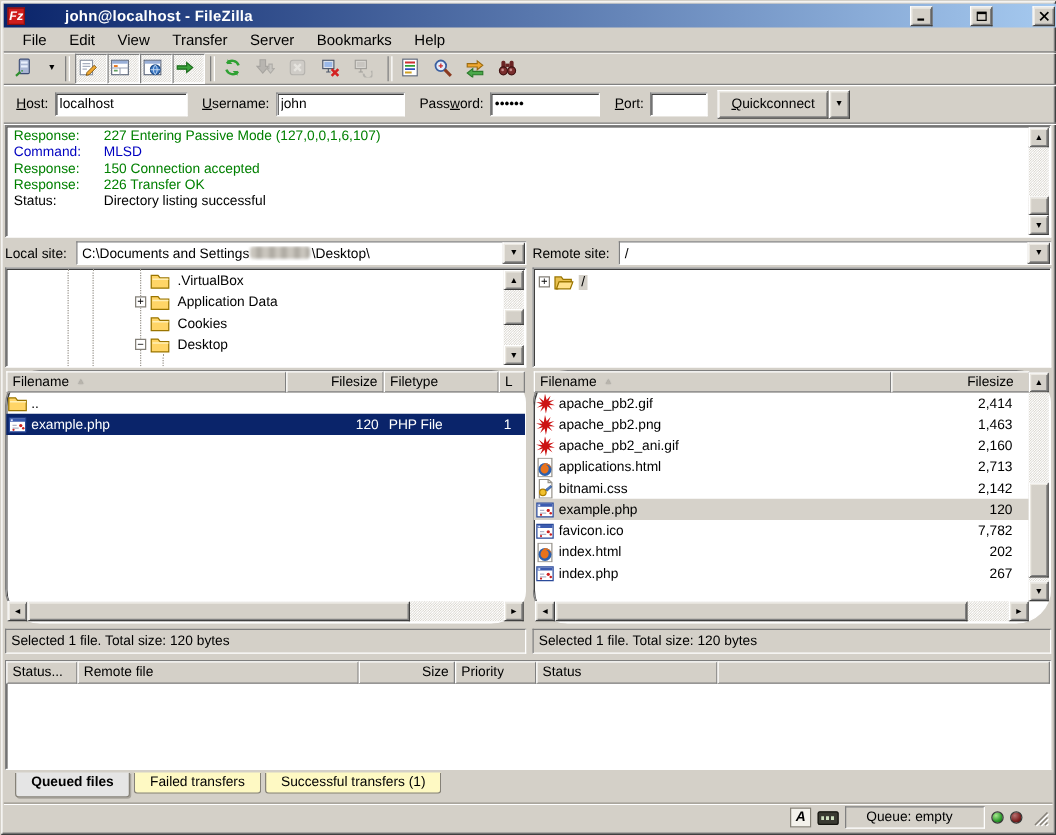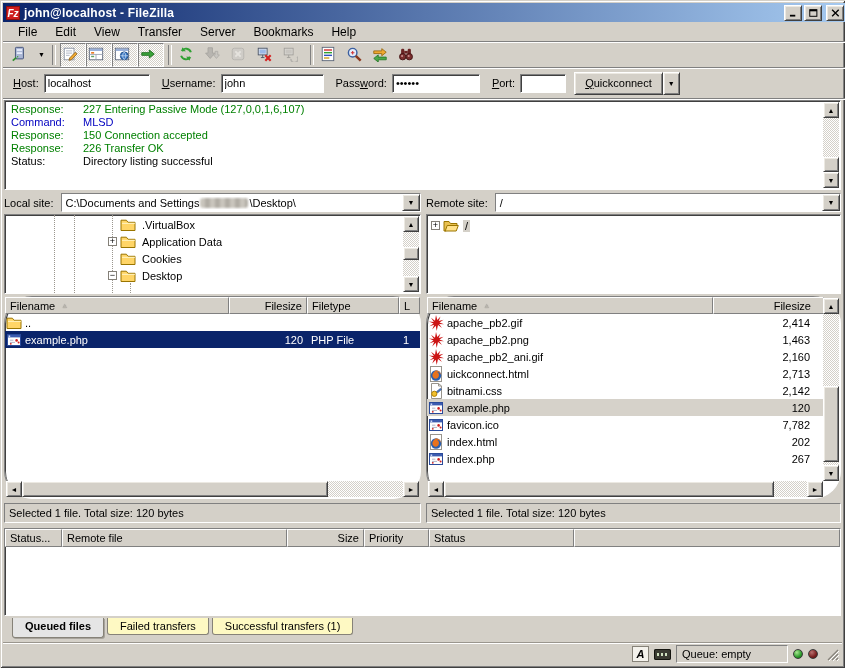--- a/index.html
+++ b/index.html
@@ -13,21 +13,21 @@
   .hdrface{background:#d4d0c8;border:1px solid;border-color:#fff #808080 #808080 #fff;}
   .sunkw{background:#fff;border:1px solid;border-color:#808080 #fff #fff #808080;
     box-shadow:inset 1px 1px 0 #404040;}
   .sunkflat{background:#d4d0c8;border:1px solid;border-color:#808080 #fff #fff #808080;}
   .dither{background-color:#fff;
     background-image:linear-gradient(45deg,#d4d0c8 25%,transparent 25%,transparent 75%,#d4d0c8 75%),
     linear-gradient(45deg,#d4d0c8 25%,transparent 25%,transparent 75%,#d4d0c8 75%);
     background-size:2px 2px;background-position:0 0,1px 1px;}
   
   #titlebar{left:3px;top:3px;width:839px;height:19px;display:flex;align-items:center;
-    background:linear-gradient(90deg,#0a246a,#a6caf0);padding:0 2px;}
+    background:linear-gradient(90deg,#0a246a,#a6caf0);padding:0 2px;gap:28px;}
   #app-icon{width:14px;height:14px;margin:0 4px 0 1px;background:#cf1d1d;color:#fff;
     font-weight:bold;font-style:italic;font-size:10px;line-height:14px;text-align:center;
     border:1px solid #8a0f0f;box-sizing:border-box;}
   #title-text{flex:1;color:#fff;font-weight:bold;font-size:12px;letter-spacing:.2px;}
   .winbtn{width:16px;height:14px;margin-left:2px;display:flex;align-items:center;justify-content:center;}
   .winbtn svg{width:9px;height:8px;}
   #btn-close{margin-left:4px;}
   
   #menubar{left:3px;top:22px;width:839px;height:19px;display:flex;align-items:center;
     padding-left:6px;font-size:12px;border-bottom:1px solid #808080;box-shadow:0 1px 0 #fff;}
@@ -115,21 +115,21 @@
   #statusbar{left:3px;top:642px;width:839px;height:23px;box-sizing:border-box;
     border-top:1px solid #9a968e;box-shadow:inset 0 1px 0 #fff;
     display:flex;align-items:center;justify-content:flex-end;gap:5px;padding-right:3px;}
   #dtype-box{width:17px;height:16px;box-sizing:border-box;border:1px solid #868278;background:#f4f2ec;
     font-weight:bold;font-style:italic;text-align:center;line-height:14px;font-size:11px;}
   #speed-badge{width:17px;height:11px;border-radius:2px;background:#3a3a32;box-sizing:border-box;
     box-shadow:inset 0 0 0 1px #14140f;position:relative;}
   #speed-badge::after{content:"";position:absolute;left:3px;top:4px;width:11px;height:3px;
     background:repeating-linear-gradient(90deg,#cfe0c0 0 2px,transparent 2px 4px);}
   #queue-box{width:112px;height:18px;box-sizing:border-box;border:1px solid;border-color:#808080 #fff #fff #808080;
-    padding:2px 5px;}
+    padding:2px 16px;}
   .led{width:10px;height:10px;border-radius:50%;border:1px solid #3a3a3a;box-sizing:border-box;}
   #led-recv{background:radial-gradient(circle at 35% 30%,#a8e890,#2c9a2c 60%,#146414);}
   #led-send{background:radial-gradient(circle at 35% 30%,#b87070,#7a2020 60%,#4a0f0f);}
   #grip{width:14px;height:14px;margin-left:2px;}
 </style>
 </head>
 <body>
 
 <div id="window">
 
@@ -477,21 +477,21 @@
         </span>
       <span class="cell" style="flex:1;text-align:right;padding-right:14px">2,160</span>
     </div>
     <div class="frow" style="width:397px">
       <span class="cell cname" style="width:286px">
           <span class="ficon"><svg viewBox="0 0 16 16">
               <rect x="2.5" y="0.5" width="11" height="15" fill="#fff" stroke="#98948c"></rect>
               <circle cx="8" cy="9.5" r="5.2" fill="#2b5fad"></circle>
               <path d="M8 4.3a5.2 5.2 0 015.2 5.2c0-.8-1.6-4.2-4.6-3.7 2.2.9 2.7 2.6 2.2 4.4-.4 1.4-1.7 2.5-3 2.5-1.7 0-3.4-1.3-3.4-3.4 0-1.7 1.3-3.4 3.6-5z" fill="#e8721c"></path>
             </svg></span>
-          <span>uickconnect.html</span>
+          <span>applications.html</span>
         </span>
       <span class="cell" style="flex:1;text-align:right;padding-right:14px">2,713</span>
     </div>
     <div class="frow" style="width:397px">
       <span class="cell cname" style="width:286px">
           <span class="ficon"><svg viewBox="0 0 16 16">
               <path d="M3.5.5h7L13.5 3v12.5h-10z" fill="#fff" stroke="#98948c"></path>
               <path d="M10.5.5V3h3" fill="none" stroke="#98948c"></path>
               <circle cx="6.3" cy="10.8" r="2.6" fill="#f2c12e" stroke="#b08000"></circle>
               <path d="M8.5 8.5l4-3.2 1 1.2-3.8 3.4z" fill="#4a78c0" stroke="#2a4a80" stroke-width=".5"></path>

